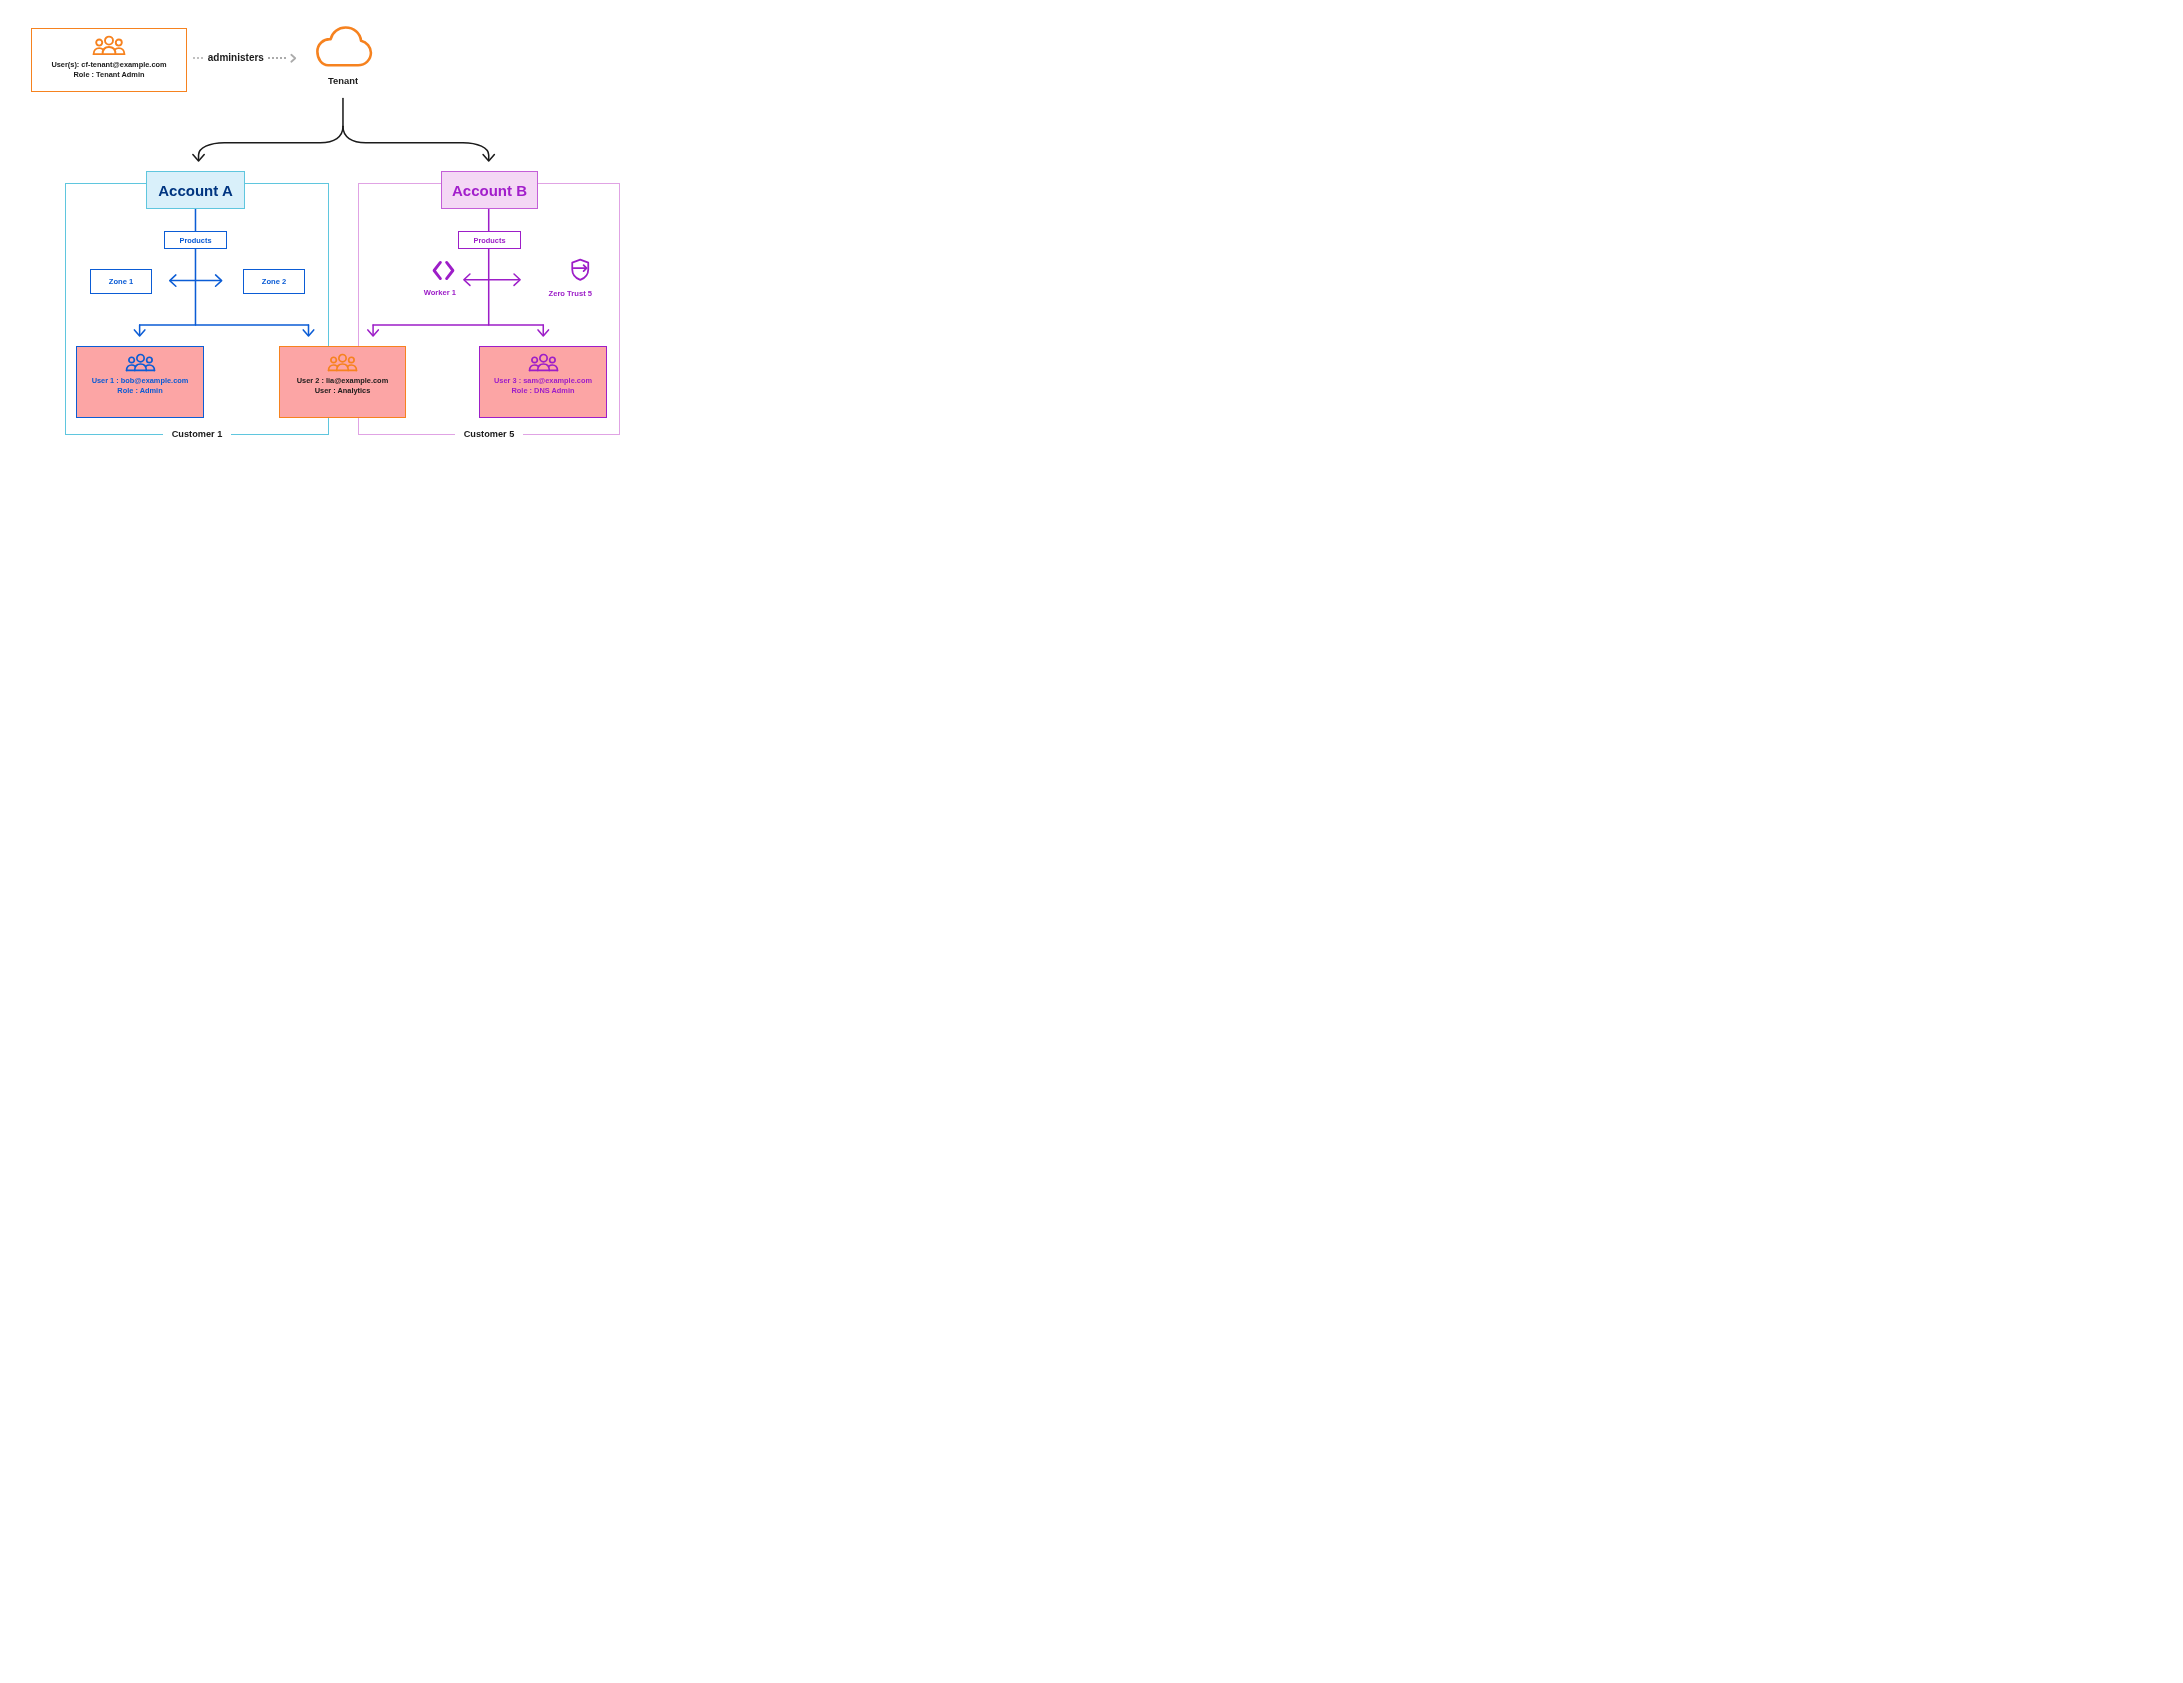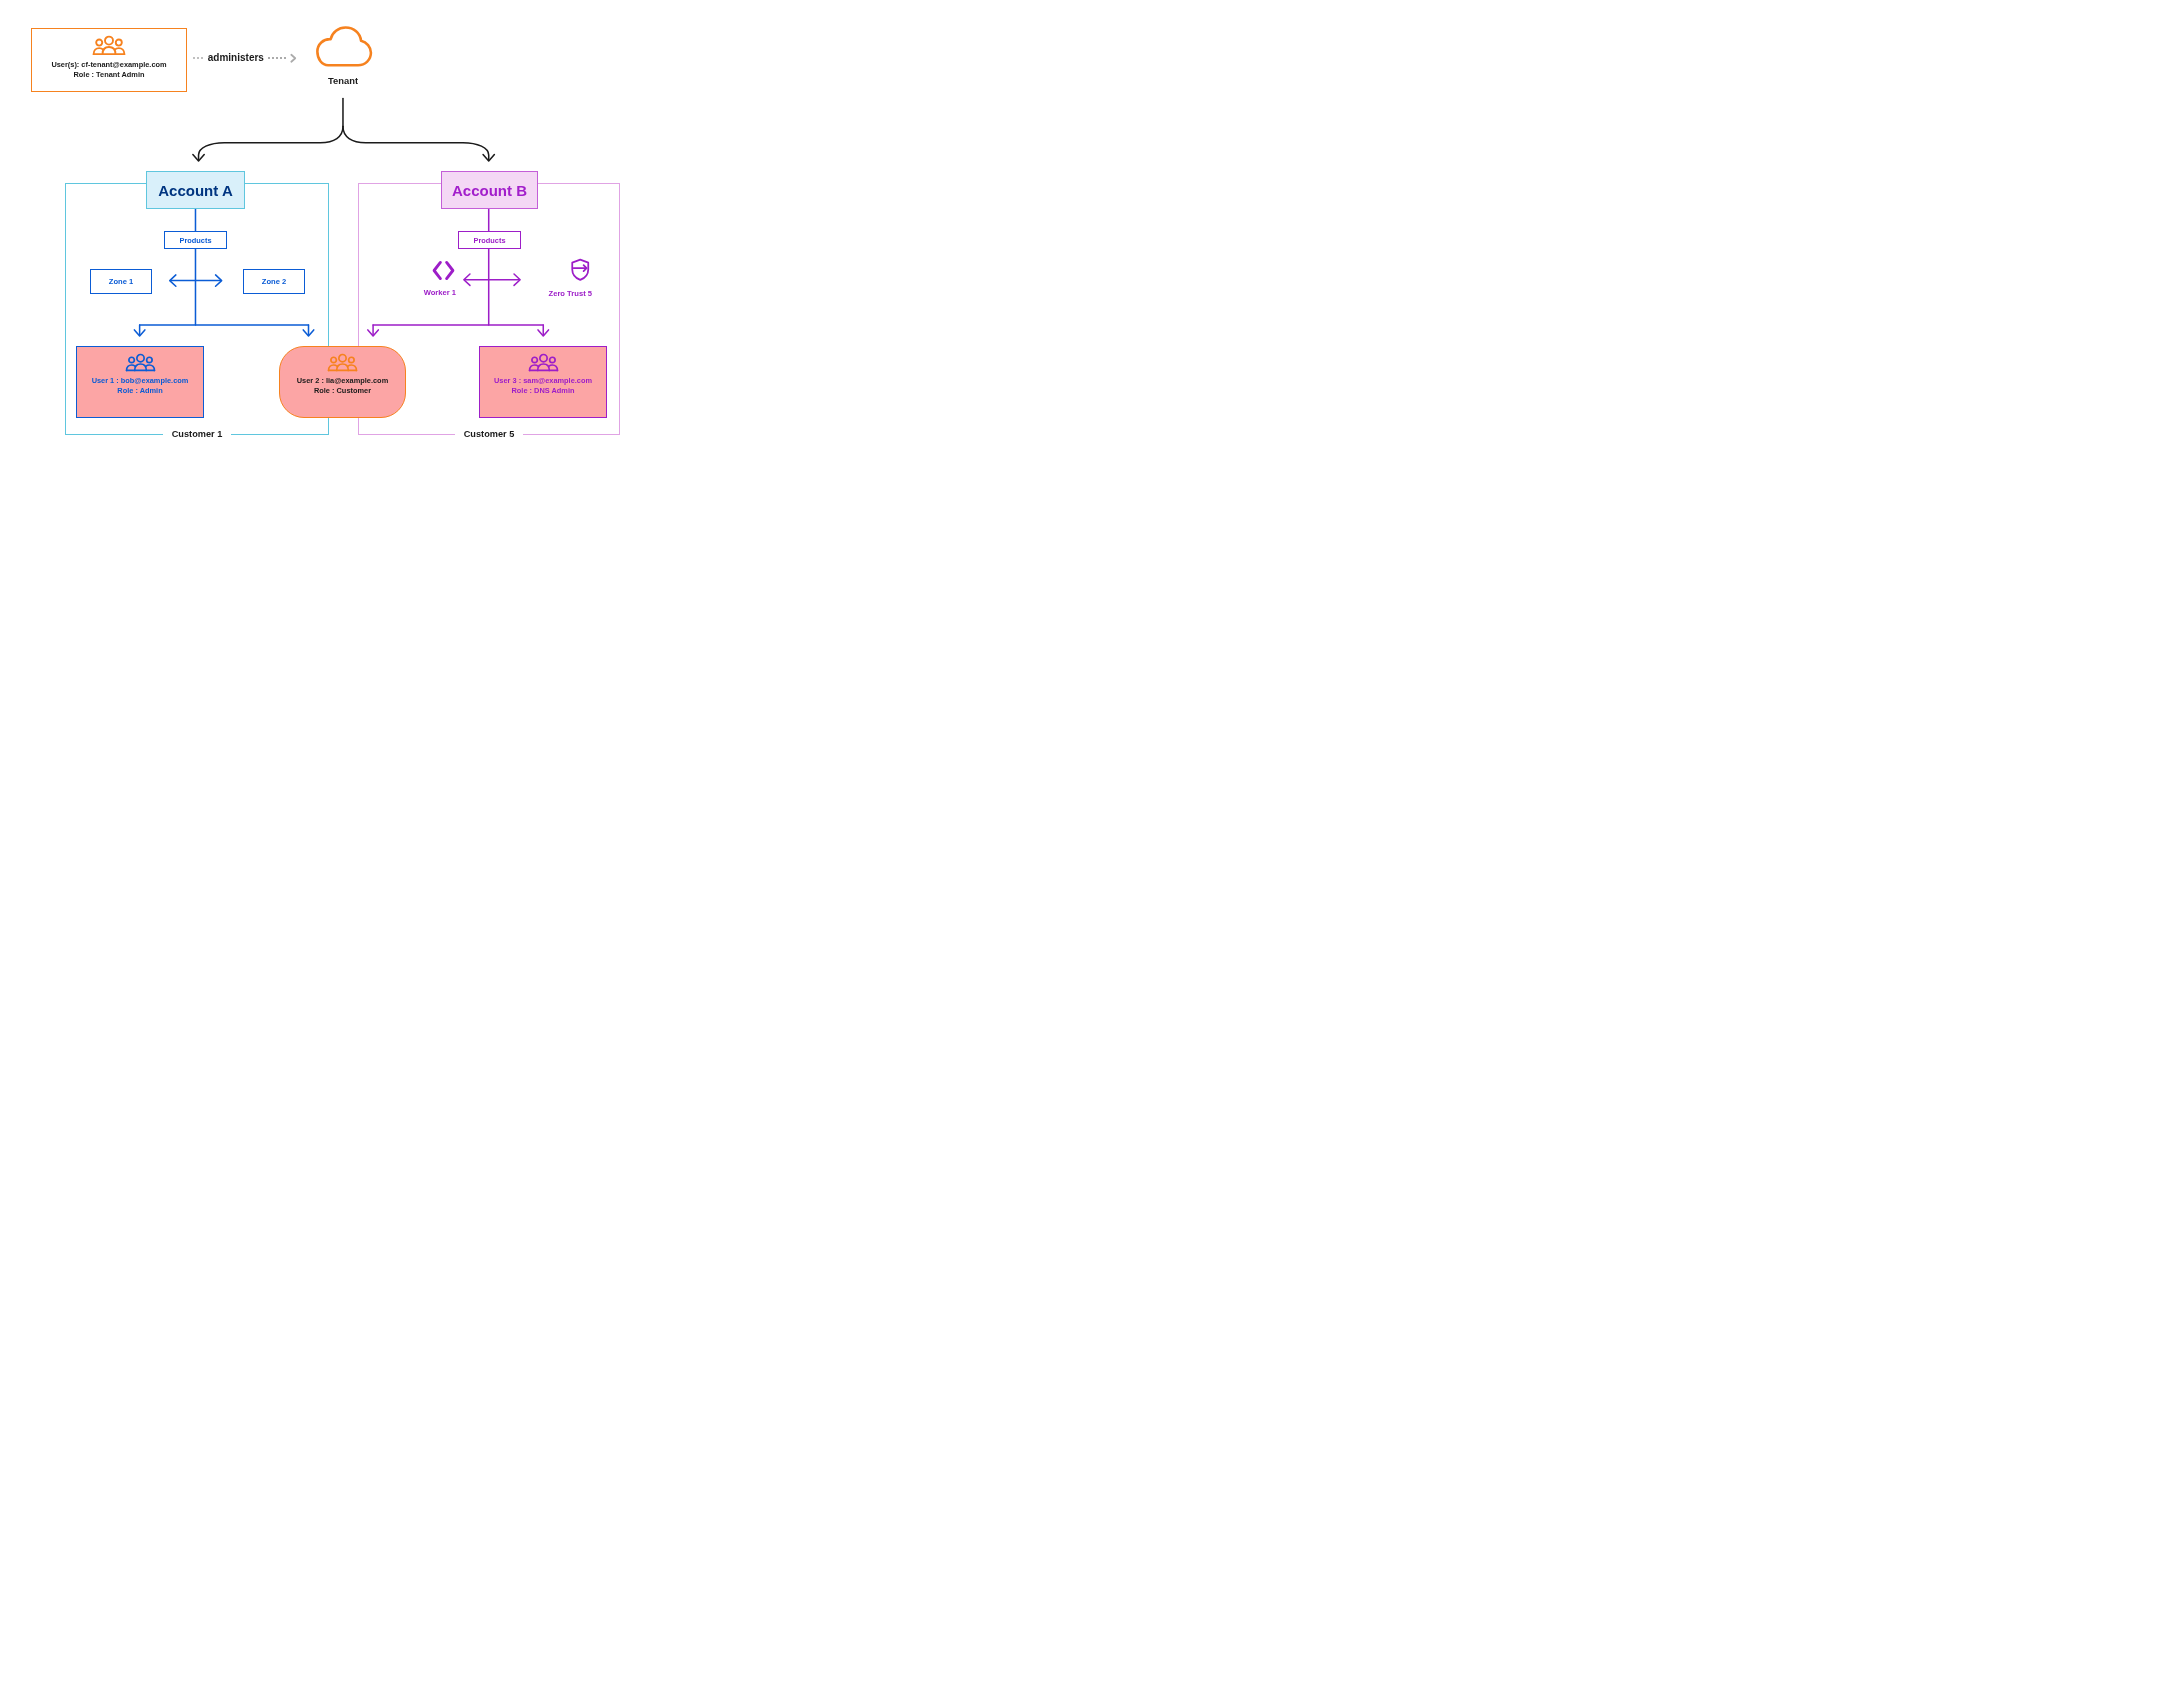--- a/index.html
+++ b/index.html
@@ -71,21 +71,21 @@
   .zt     { left: 531px; top: 258px; width: 61px; }
 
   
   .userbox {
     position: absolute; z-index: 3; background: #fca5a5; height: 72px;
     display: flex; flex-direction: column; align-items: center;
     padding-top: 5.7px; gap: 1.3px; text-align: center; font-size: 7.4px;
     border: 1.5px solid;
   }
   .u1 { left: 76px;  top: 346px; width: 128px; border-color: #0B5CD5; color: #0B5CD5; }
-  .u2 { left: 279px;  top: 346px; width: 127px; border-color: #F6821F; color: #1b1b1b; border-radius: 25px; }
+  .u2 { left: 279px;  top: 346px; width: 127px; border-color: #F6821F; color: #1b1b1b; }
   .u3 { left: 479px; top: 346px; width: 128px; border-color: #9D1EC8; color: #9D1EC8; }
   .u2 .icon { color: #F6821F; }
   .userbox .icon { margin-bottom: 2.6px; }
 
   
   .tenant-admin {
     position: absolute; left: 31px; top: 28px; width: 156px; height: 64px;
     z-index: 2; background: #fff; border: 1.5px solid #F6821F;
     display: flex; flex-direction: column; align-items: center;
     padding-top: 5.7px; gap: 1.3px; text-align: center; font-size: 7.4px; color: #1b1b1b;
@@ -233,21 +233,21 @@
       </svg>
     <div>User 1 : bob@example.com</div>
     <div>Role : Admin</div>
   </div>
 
   <div class="userbox u2">
     <svg class="icon" width="31" height="19.6" viewBox="0 0 72 45">
         <use href="#sym-people"></use>
       </svg>
     <div>User 2 : lia@example.com</div>
-    <div>Role : Customer</div>
+    <div>User : Analytics</div>
   </div>
 
   <div class="userbox u3">
     <svg class="icon" width="31" height="19.6" viewBox="0 0 72 45">
         <use href="#sym-people"></use>
       </svg>
     <div>User 3 : sam@example.com</div>
     <div>Role : DNS Admin</div>
   </div>
 

